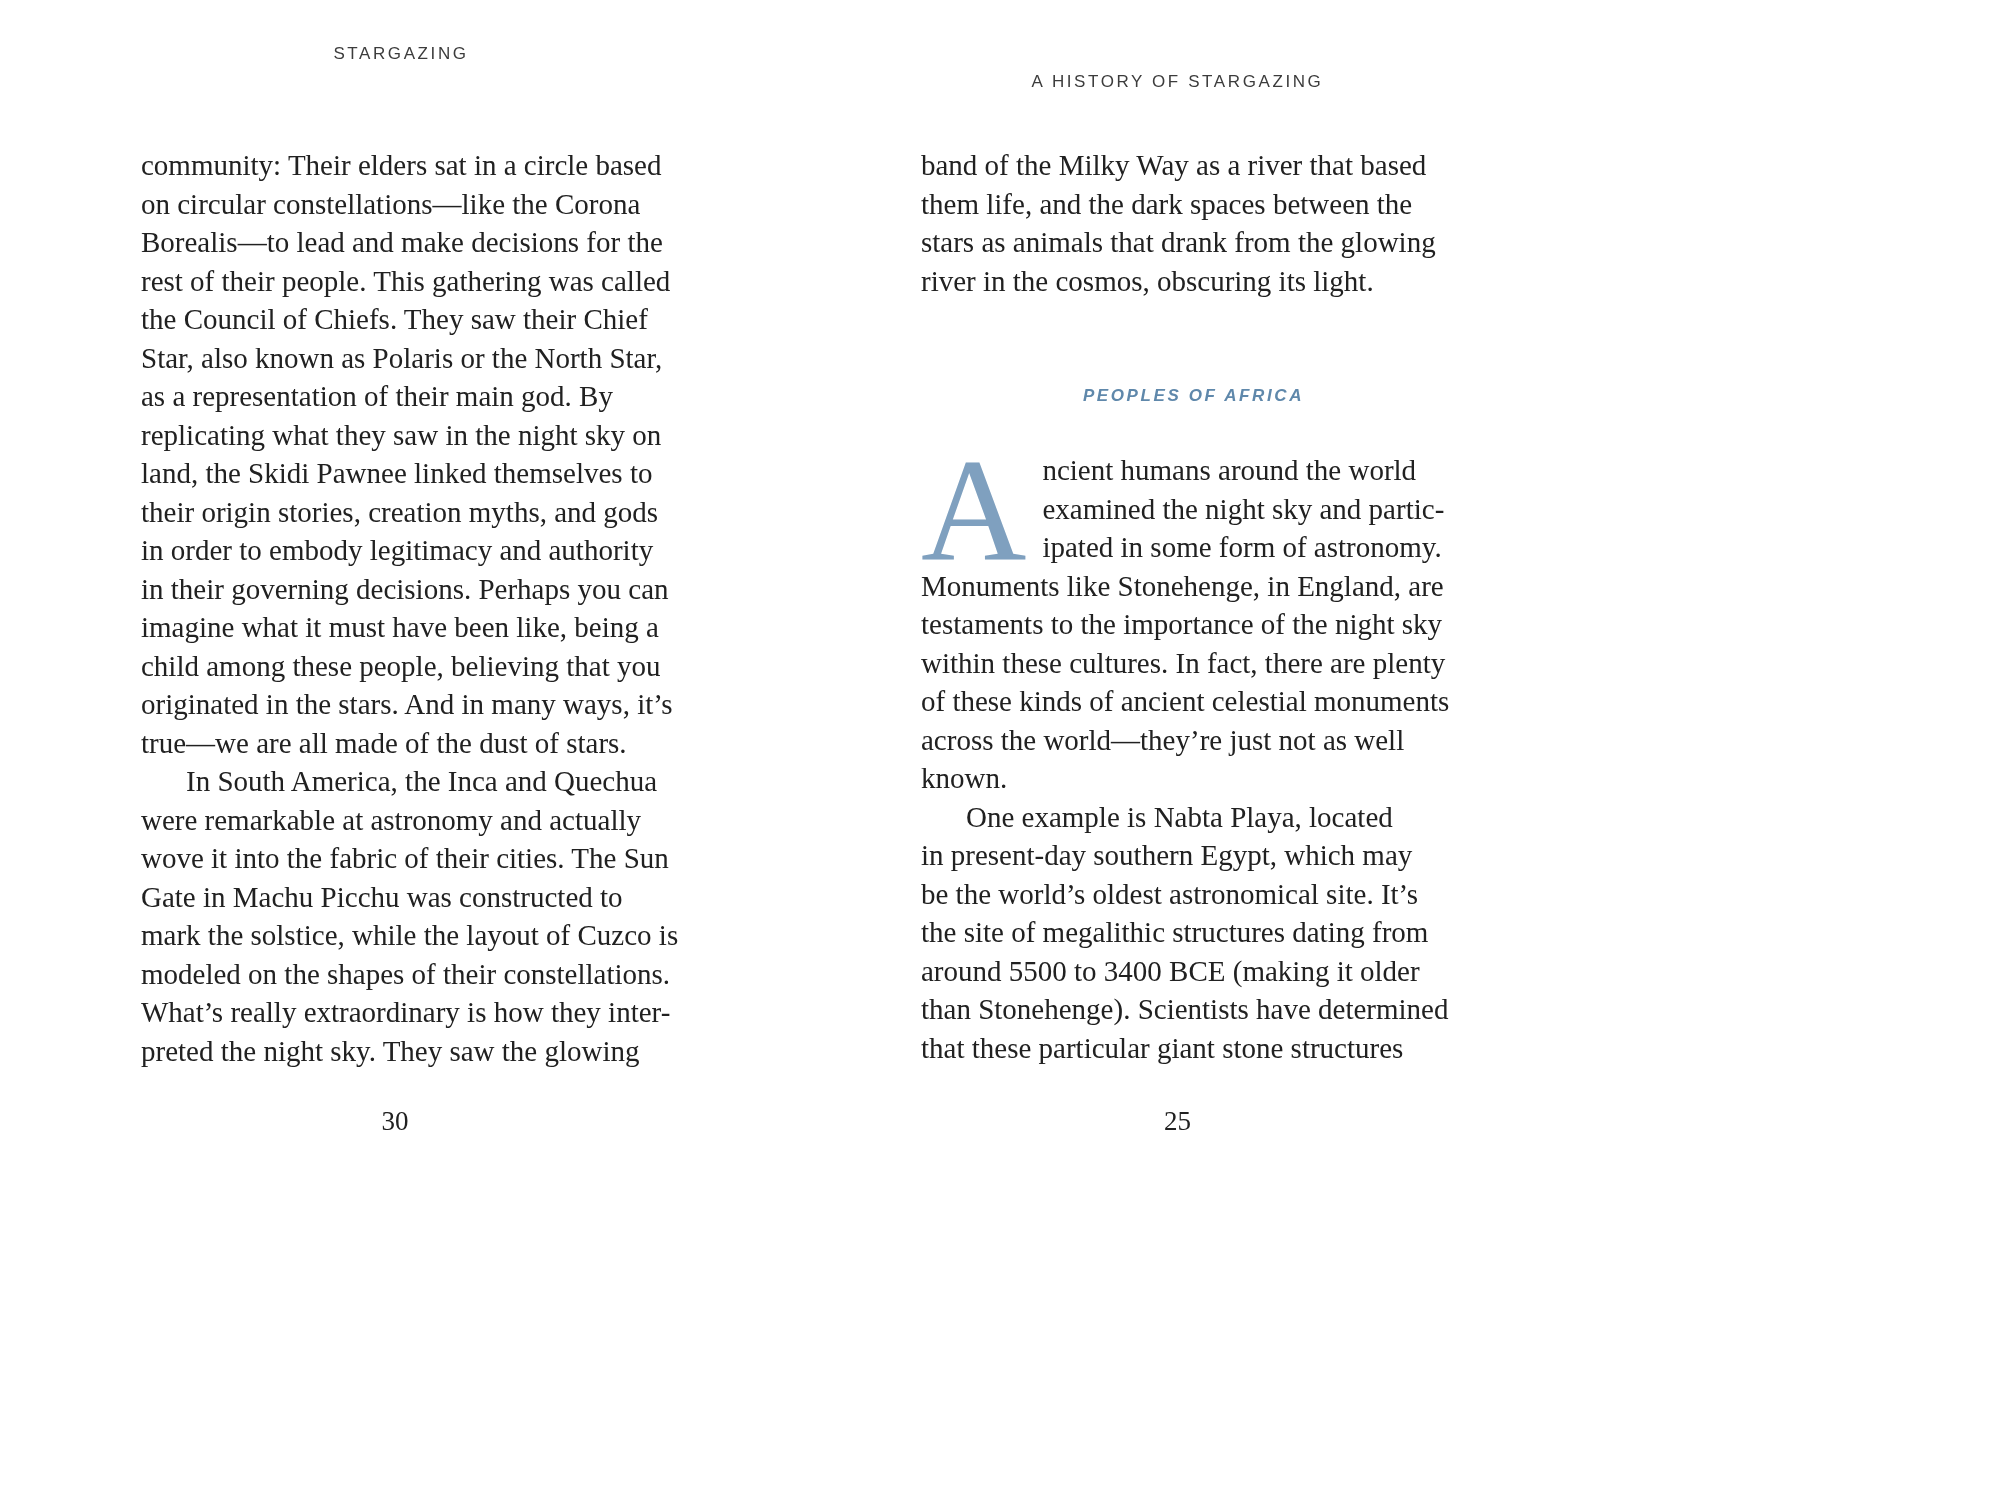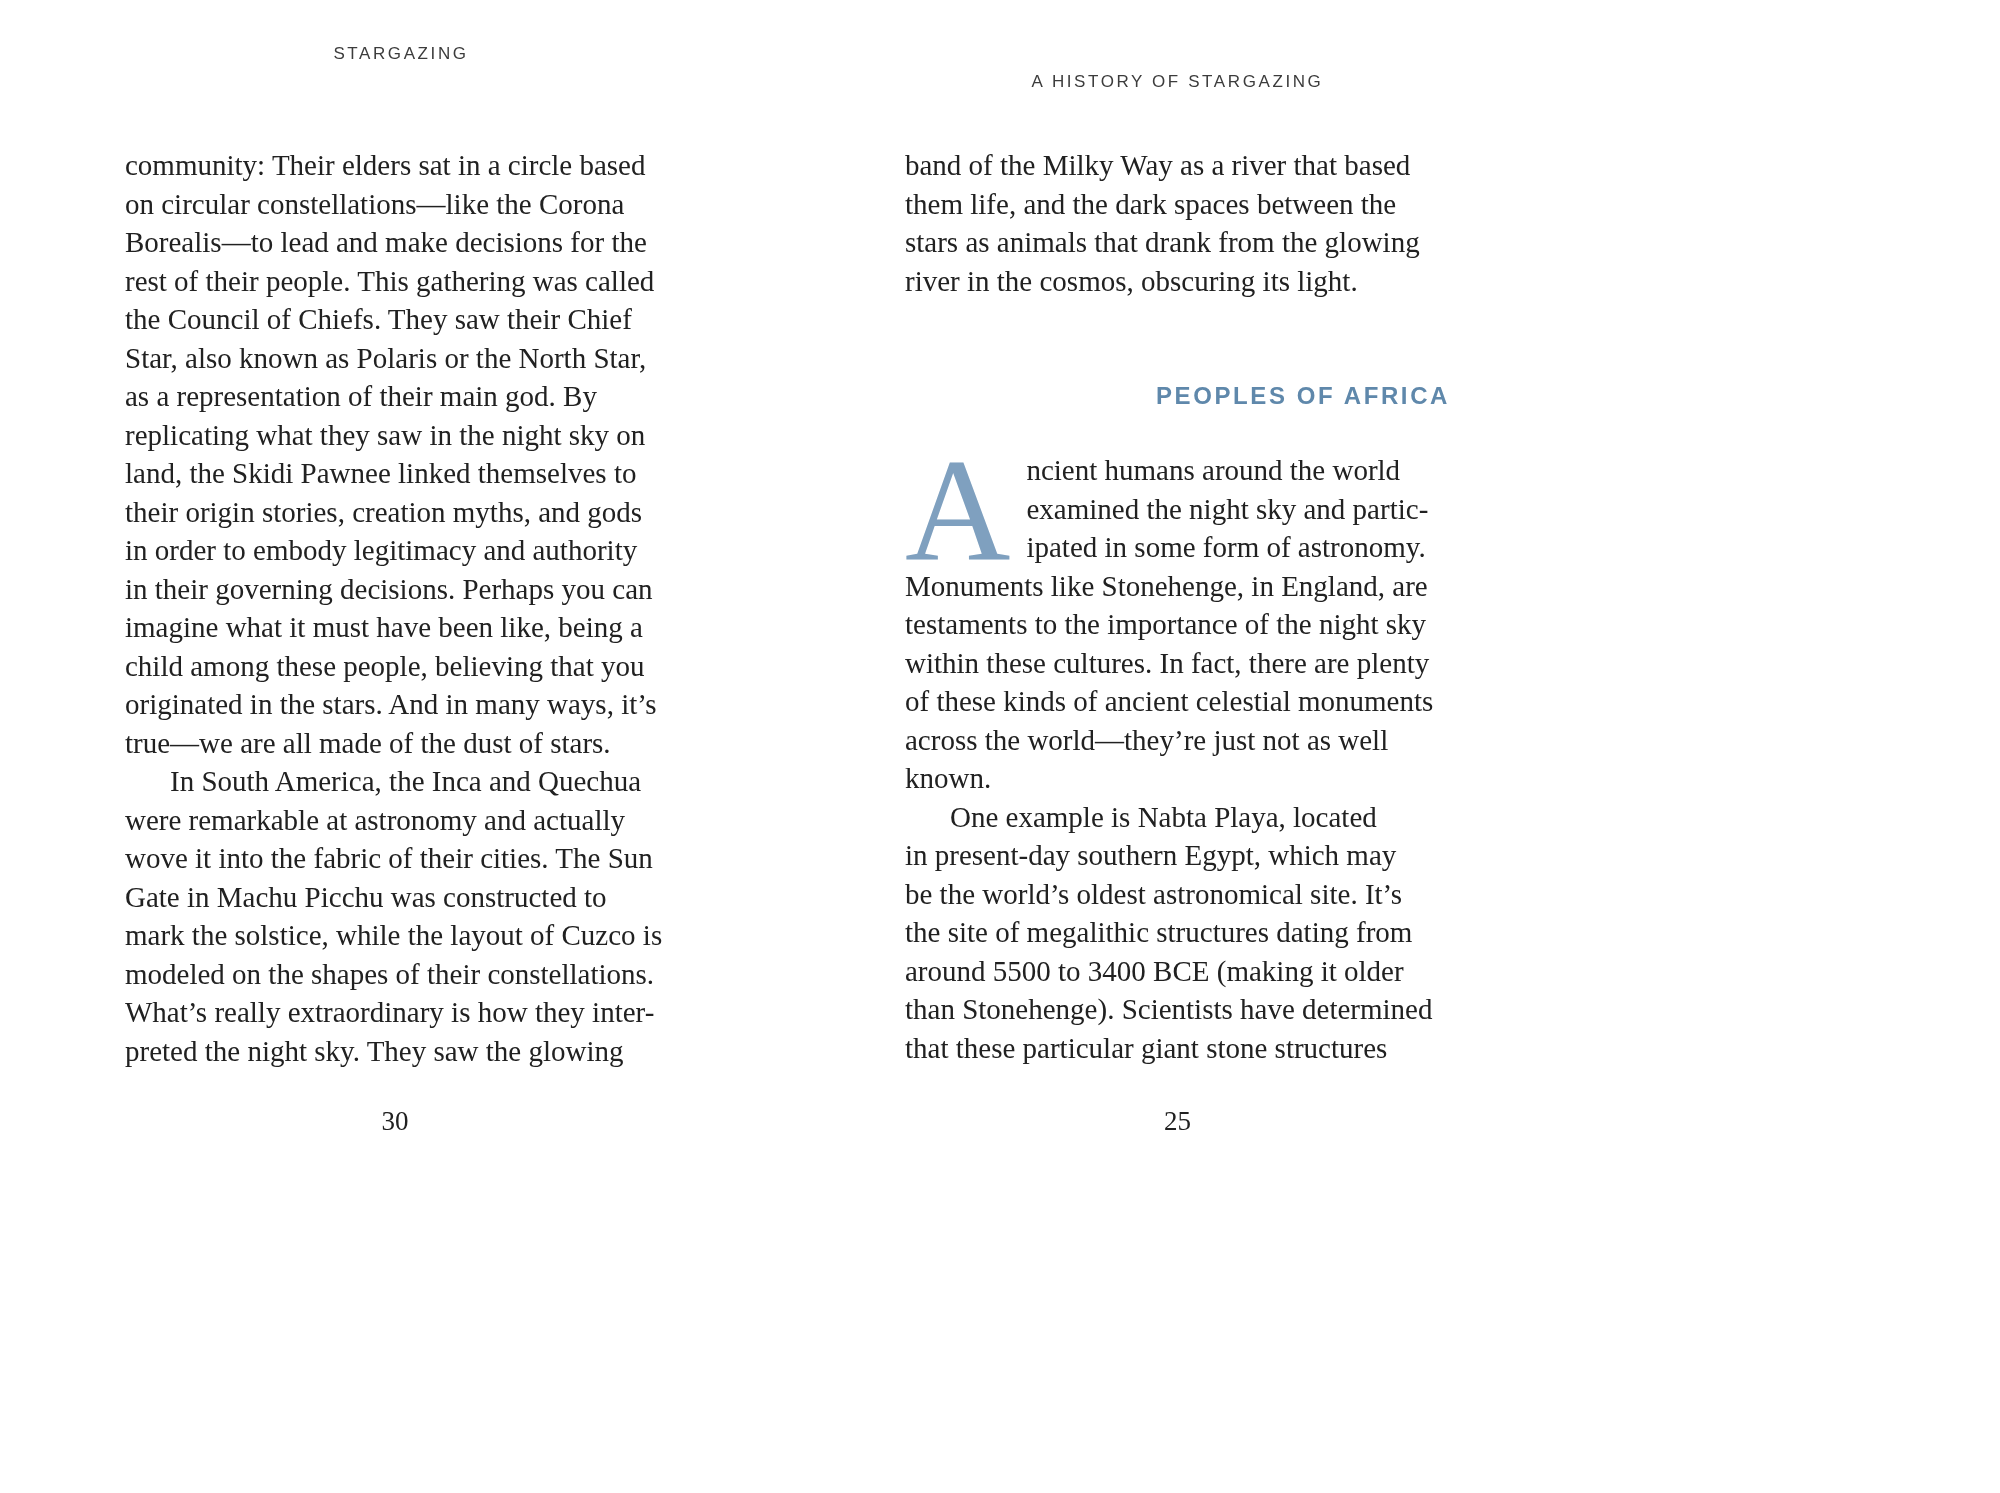--- a/index.html
+++ b/index.html
@@ -28,43 +28,45 @@
   }
   .running-header.left  { left: 131px; width: 540px; }
   .running-header.right { left: 905px; width: 545px; margin-top: 28px; }
 
   .body-text {
     position: absolute;
     top: 146px;
     font-size: 29px;
     line-height: 38.5px;
     text-align: left;
+    margin-left: 16px;
   }
   .body-text.left  { left: 125px; width: 540px; }
   .body-text.right { left: 905px; width: 545px; }
 
   .para {
     margin: 0;
     white-space: pre-line;
   }
   .para.indent {
     text-indent: 45px;
   }
 
   .section-heading {
     margin: 84px 0 0 0;
     height: 24px;
     line-height: 24px;
     font-family: "Liberation Sans", sans-serif;
-    font-size: 24px;
+    font-size: 17px;
     font-weight: 700;
     letter-spacing: 2.6px;
     color: var(--accent_blue, #5f88ab);
-    text-align: right;
+    text-align: center;
     white-space: normal;
+    font-style: italic;
   }
   .para.dropcap-para {
     margin-top: 43px;
   }
   .drop-cap {
     float: left;
     font-family: "Liberation Serif", serif;
     font-size: 146px;
     line-height: 106px;
     padding-top: 6px;

